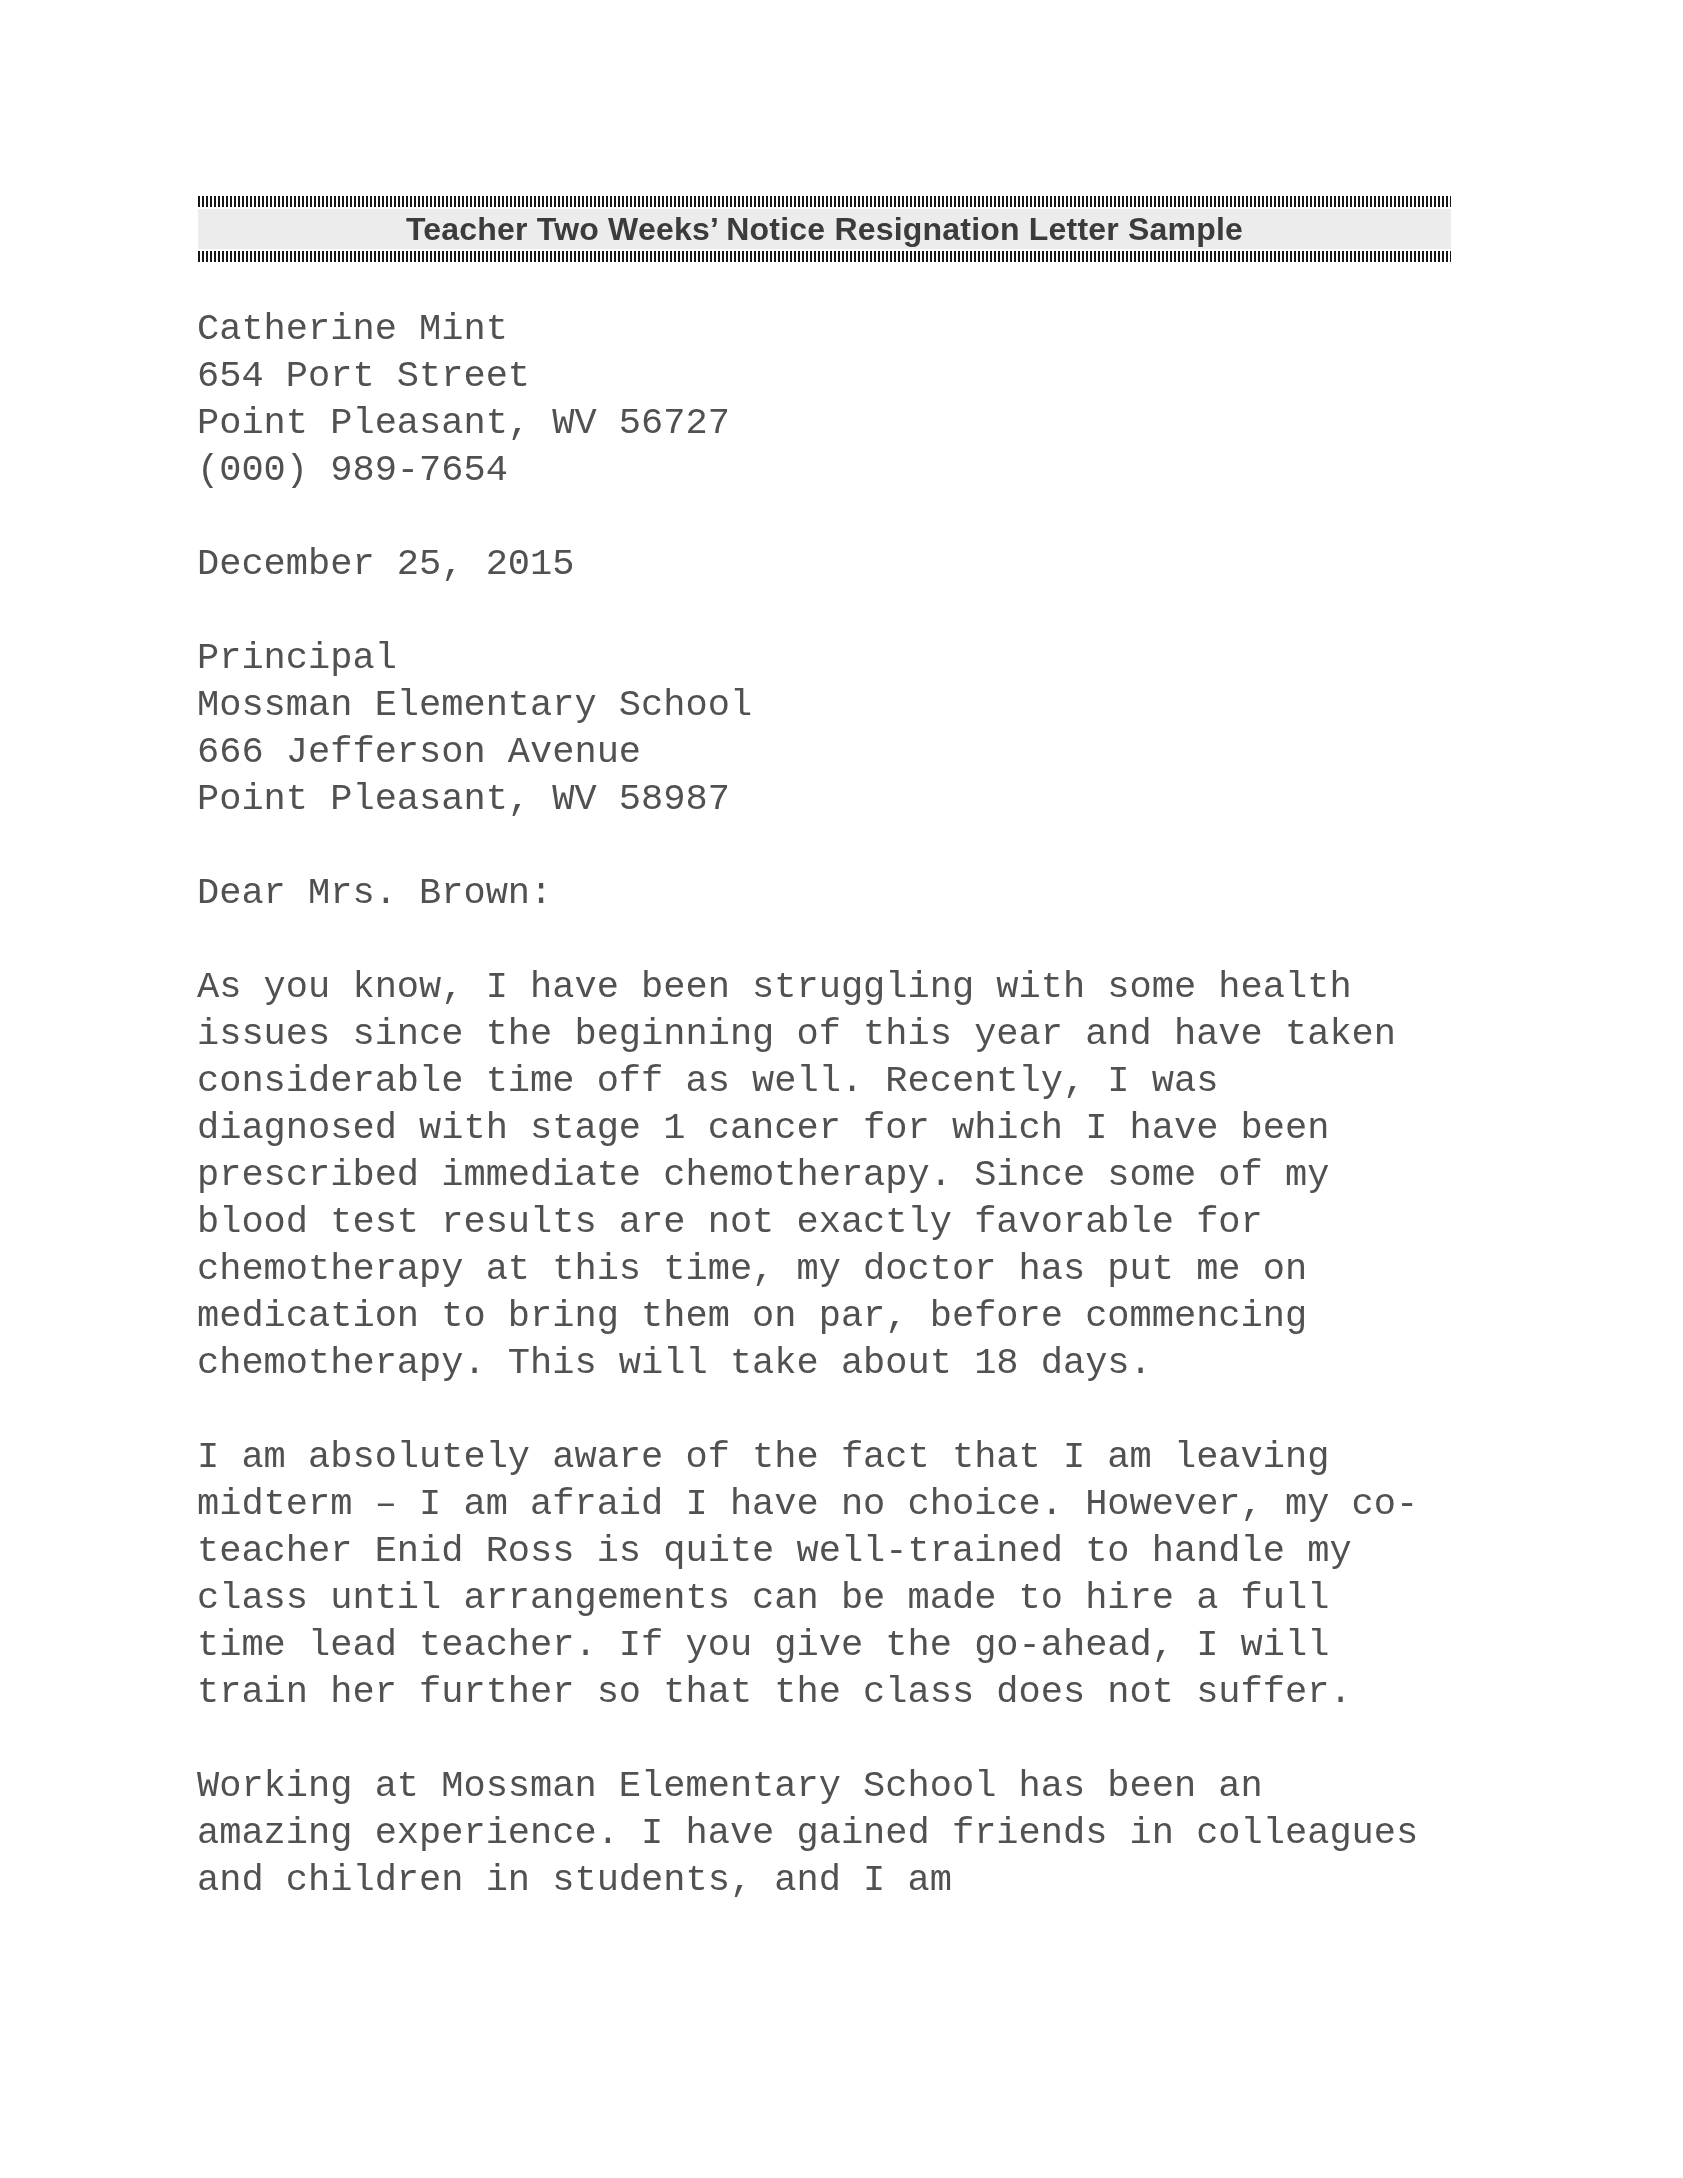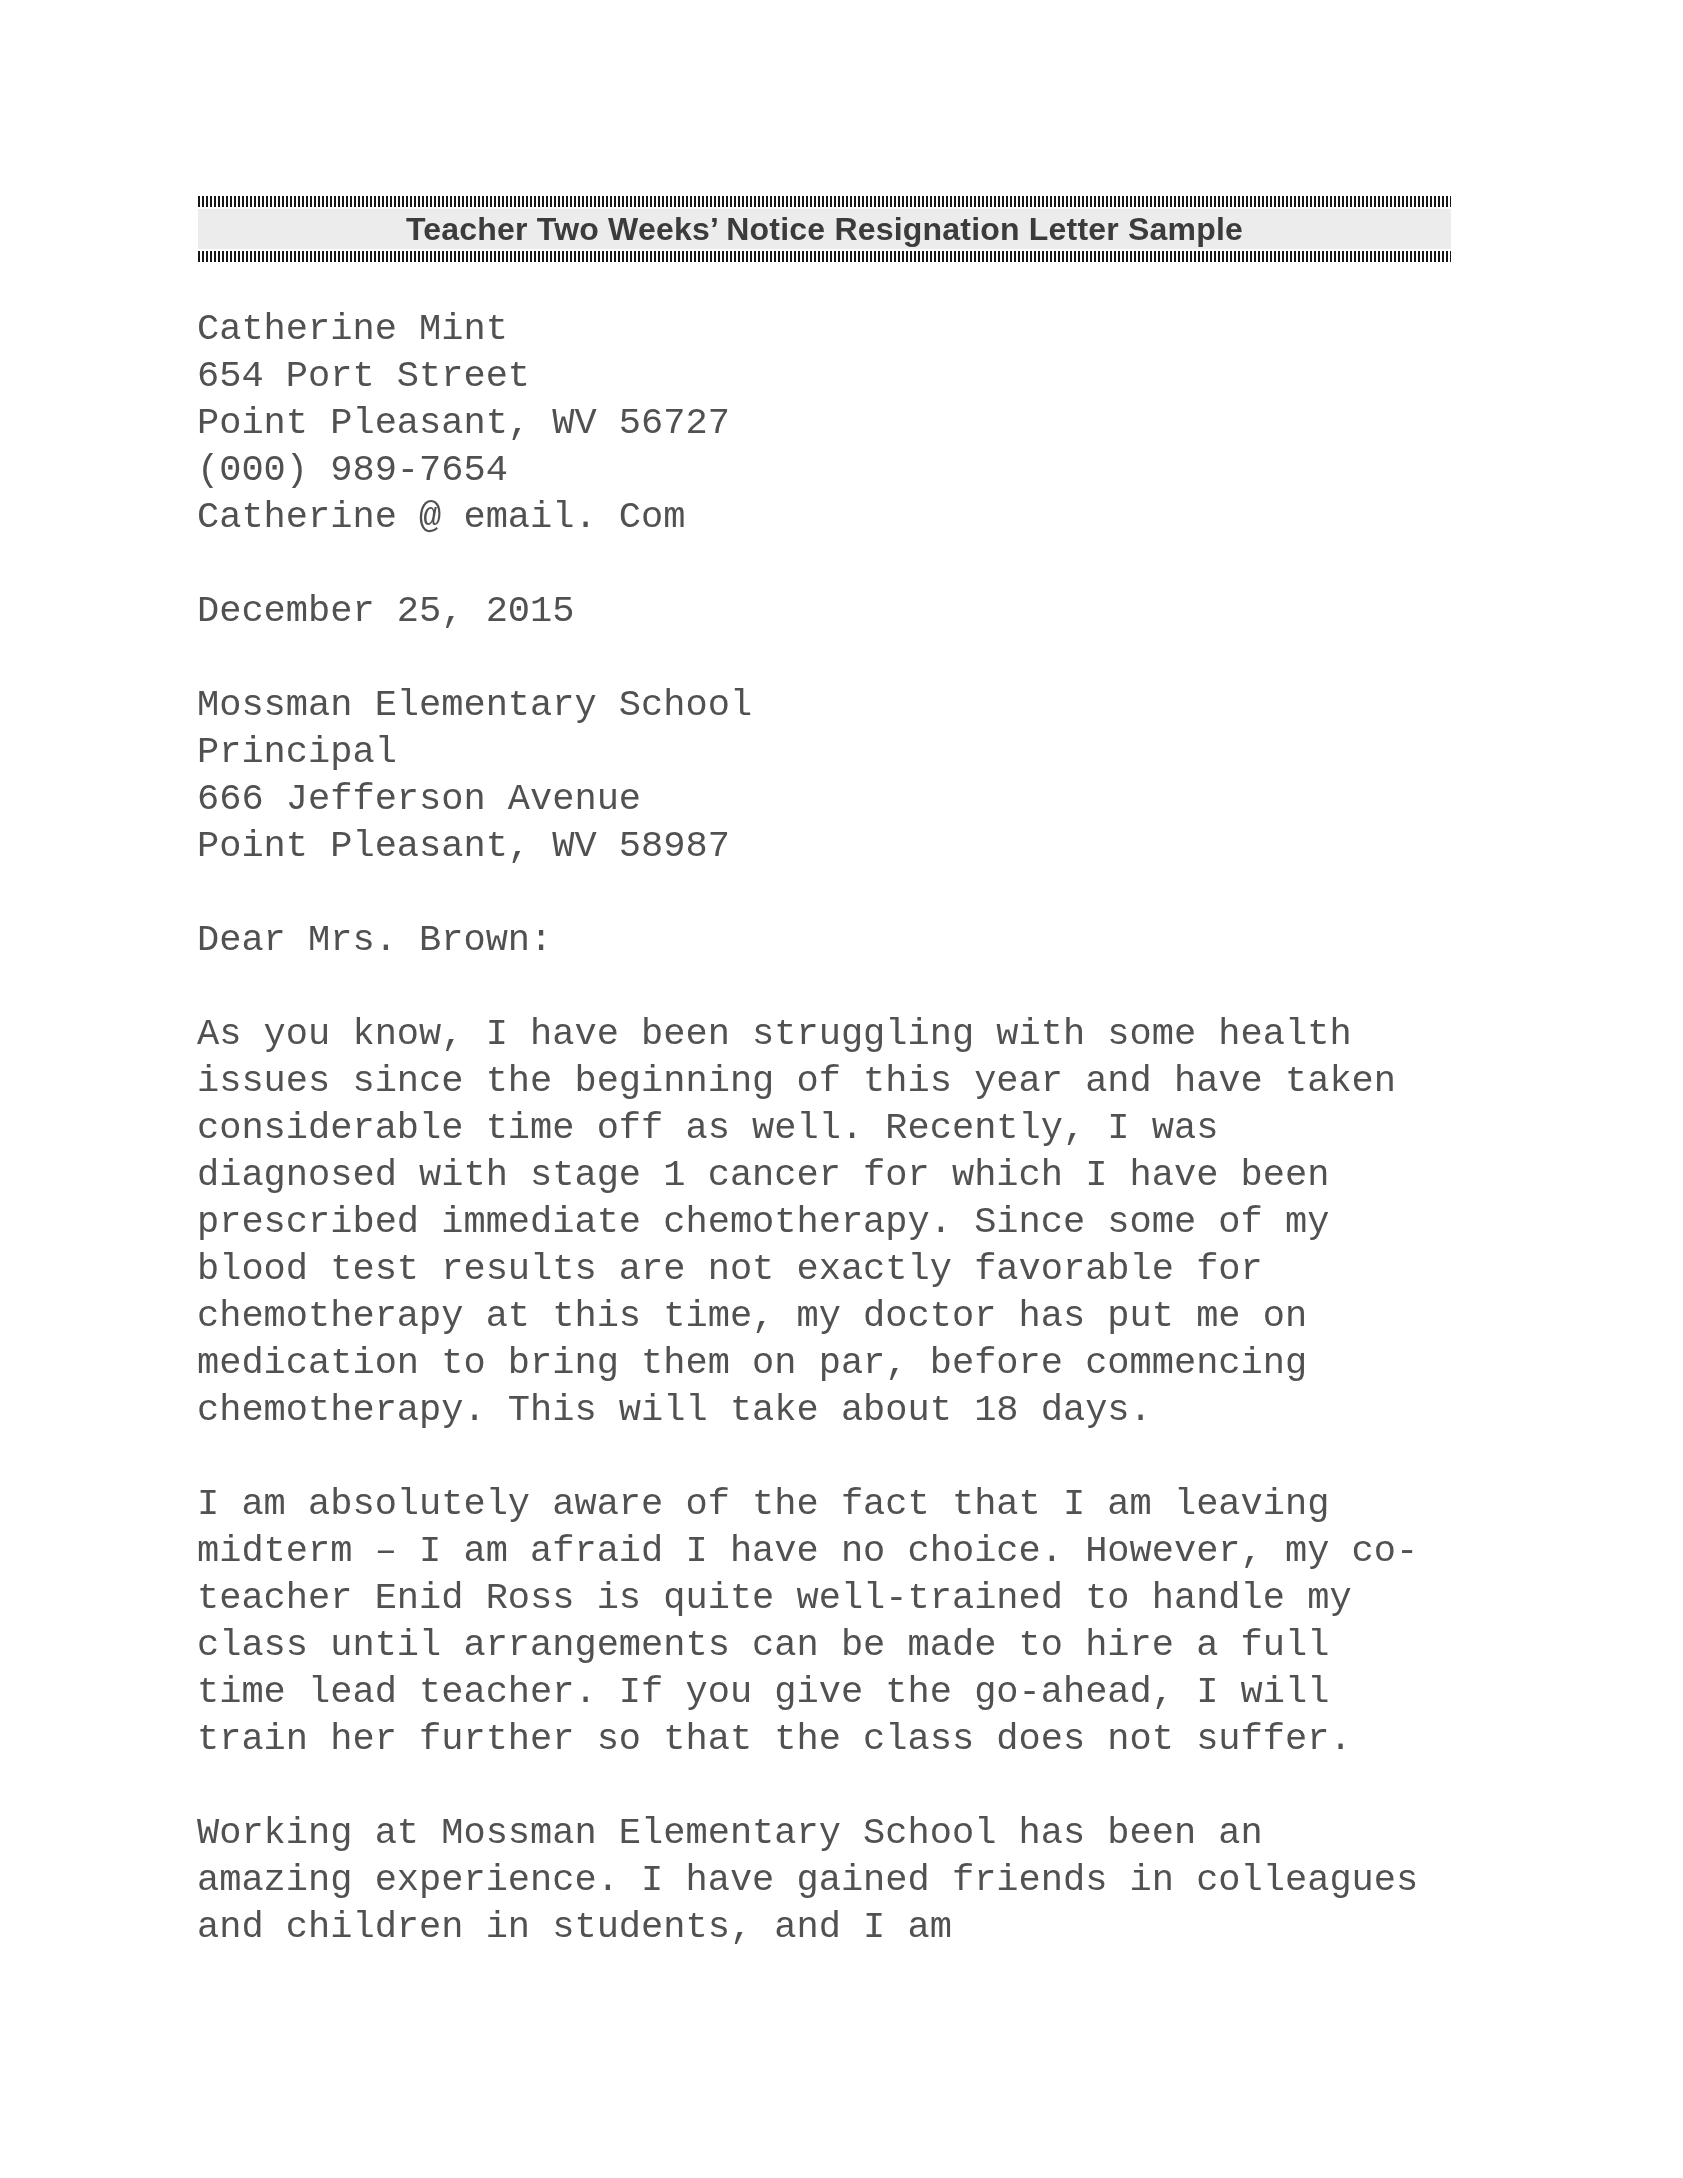--- a/index.html
+++ b/index.html
@@ -68,30 +68,29 @@
   <div class="stripe"></div>
 </div>
 
 <div class="letter">
 
   <div class="block">
     <div class="line">Catherine Mint</div>
     <div class="line">654 Port Street</div>
     <div class="line">Point Pleasant, WV 56727</div>
     <div class="line">(000) 989-7654</div>
-    <div class="line">Catherine @ email. Com</div>
   </div>
 
   <div class="block">
     <div class="line">December 25, 2015</div>
   </div>
 
   <div class="block">
+    <div class="line">Principal</div>
     <div class="line">Mossman Elementary School</div>
-    <div class="line">Principal</div>
     <div class="line">666 Jefferson Avenue</div>
     <div class="line">Point Pleasant, WV 58987</div>
   </div>
 
   <div class="block">
     <div class="line">Dear Mrs. Brown:</div>
   </div>
 
   <div class="para">As you know, I have been struggling with some health issues since the beginning of this year and have taken considerable time off as well. Recently, I was diagnosed with stage 1 cancer for which I have been prescribed immediate chemotherapy. Since some of my blood test results are not exactly favorable for chemotherapy at this time, my doctor has put me on medication to bring them on par, before commencing chemotherapy. This will take about 18 days.</div>
   <div class="para">I am absolutely aware of the fact that I am leaving midterm – I am afraid I have no choice. However, my co-teacher Enid Ross is quite well-trained to handle my class until arrangements can be made to hire a full time lead teacher. If you give the go-ahead, I will train her further so that the class does not suffer.</div>

